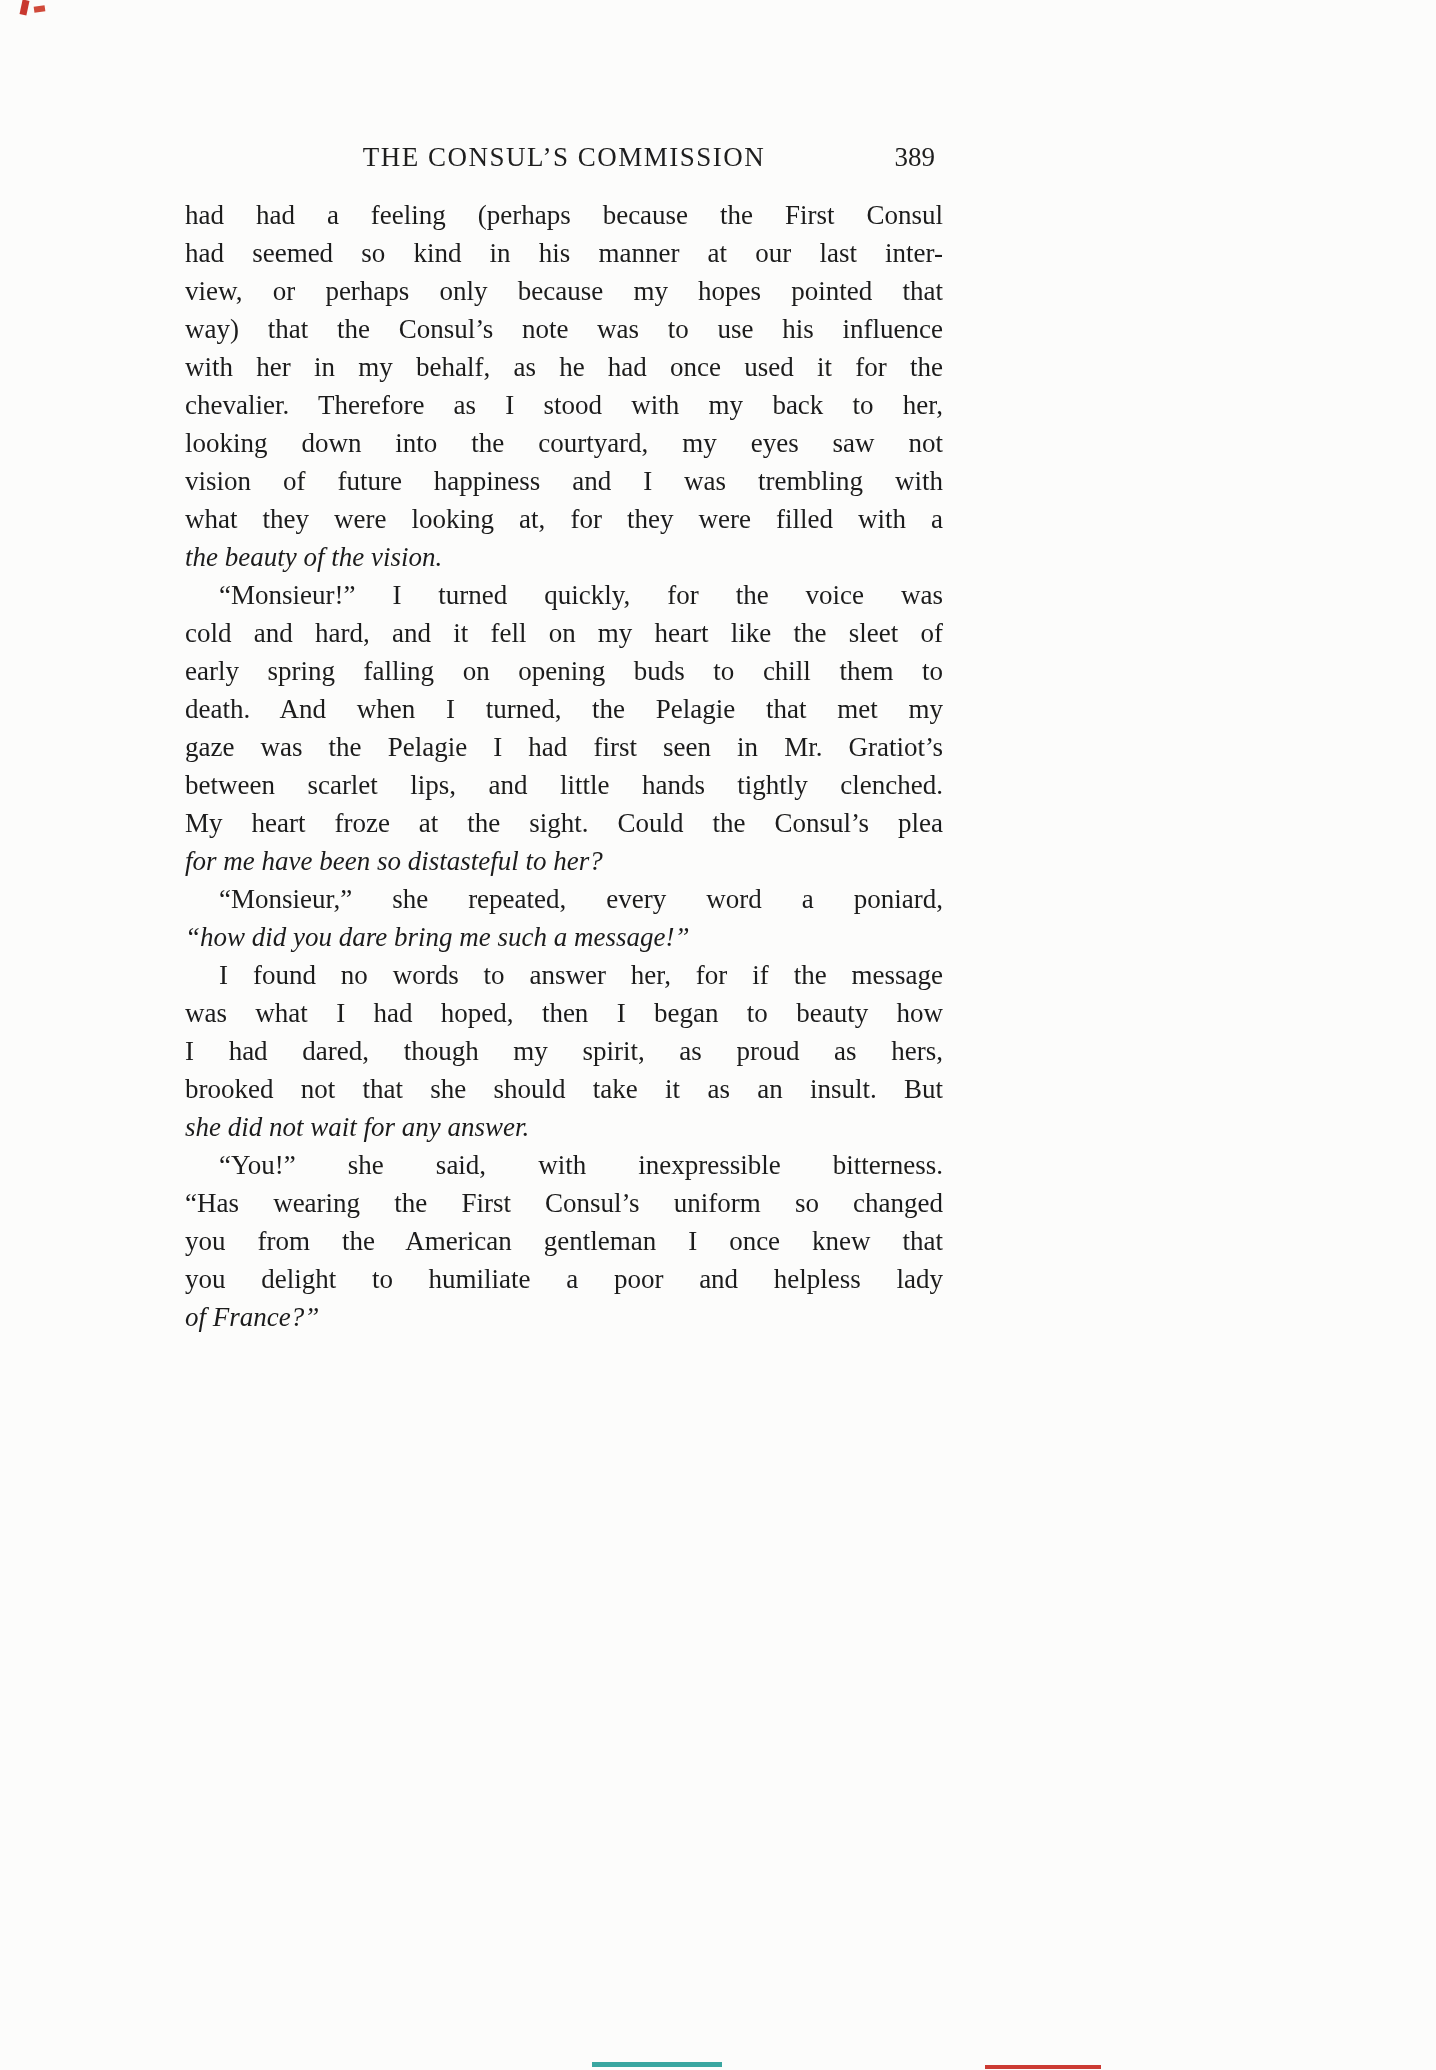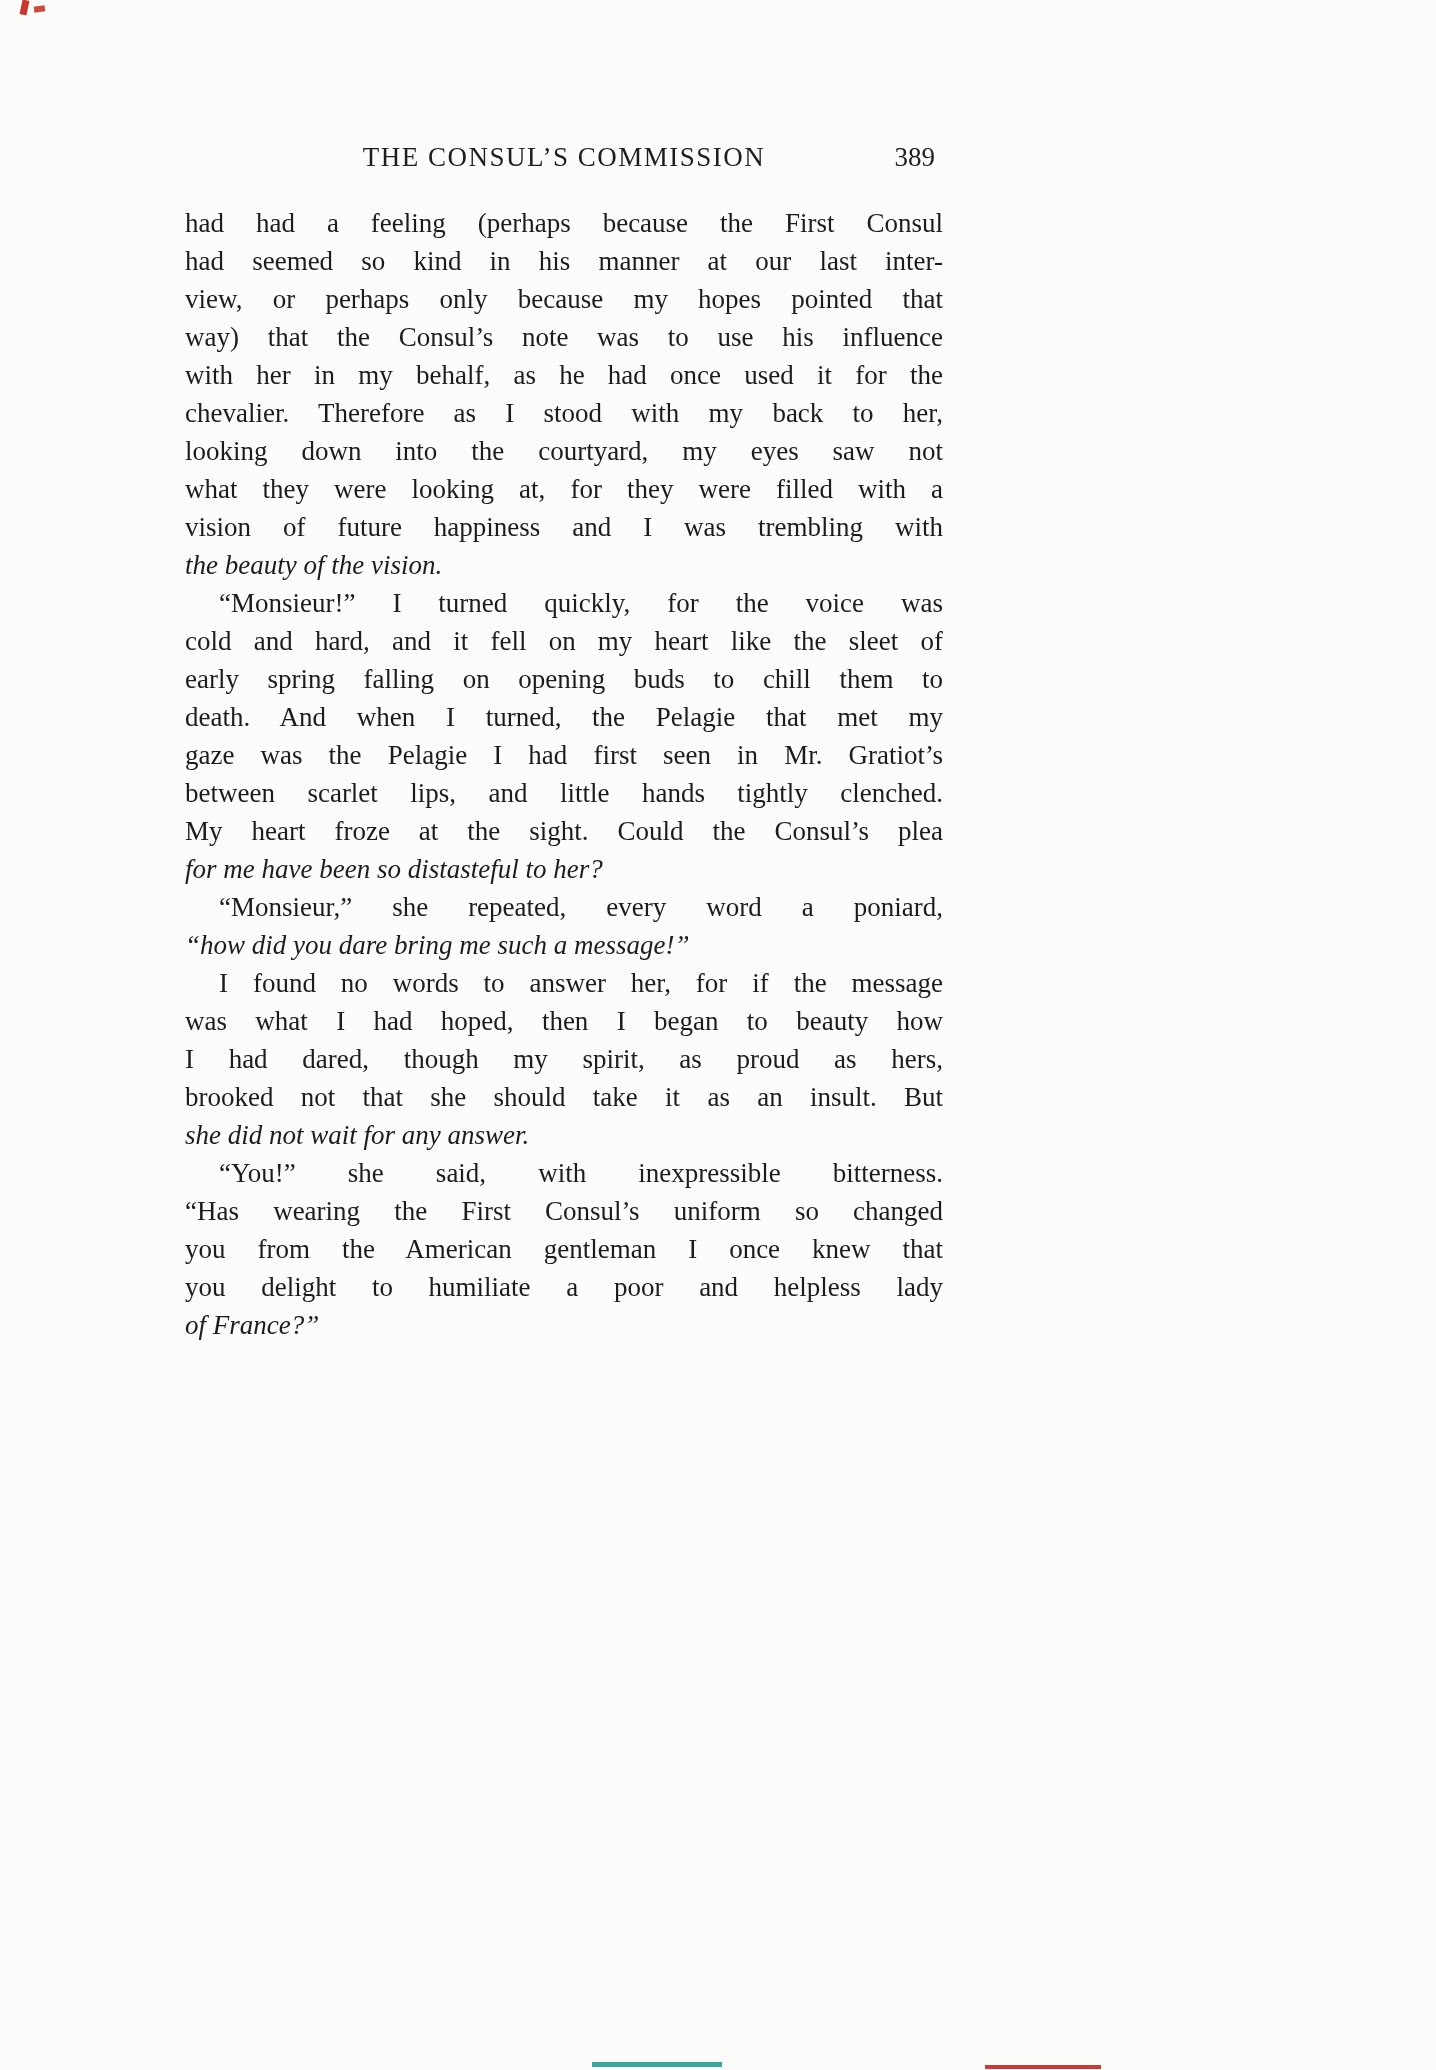--- a/index.html
+++ b/index.html
@@ -37,21 +37,21 @@
   .page-number {
     position: absolute;
     right: 8px;
     top: 0;
     font-size: 27px;
     color: #1e1e1e;
     text-align: right;
   }
   .body-text {
     position: absolute;
-    top: 204px;
+    top: 196px;
     left: 185px;
     width: 758px;
     font-size: 27px;
     line-height: 38px;
   }
   .para { margin: 0; padding: 0; }
   .line {
     text-align: justify;
     text-align-last: justify;
     white-space: normal;
@@ -83,22 +83,22 @@
   <div class="body-text">
 
     <div class="para">
       <div class="line">had had a feeling (perhaps because the First Consul</div>
       <div class="line">had seemed so kind in his manner at our last inter-</div>
       <div class="line">view, or perhaps only because my hopes pointed that</div>
       <div class="line">way) that the Consul’s note was to use his influence</div>
       <div class="line">with her in my behalf, as he had once used it for the</div>
       <div class="line">chevalier. Therefore as I stood with my back to her,</div>
       <div class="line">looking down into the courtyard, my eyes saw not</div>
+      <div class="line">vision of future happiness and I was trembling with</div>
       <div class="line">what they were looking at, for they were filled with a</div>
-      <div class="line">vision of future happiness and I was trembling with</div>
       <div class="line last">the beauty of the vision.</div>
     </div>
 
     <div class="para">
       <div class="line ind">“Monsieur!” I turned quickly, for the voice was</div>
       <div class="line">cold and hard, and it fell on my heart like the sleet of</div>
       <div class="line">early spring falling on opening buds to chill them to</div>
       <div class="line">death. And when I turned, the Pelagie that met my</div>
       <div class="line">gaze was the Pelagie I had first seen in Mr. Gratiot’s</div>
       <div class="line">between scarlet lips, and little hands tightly clenched.</div>

